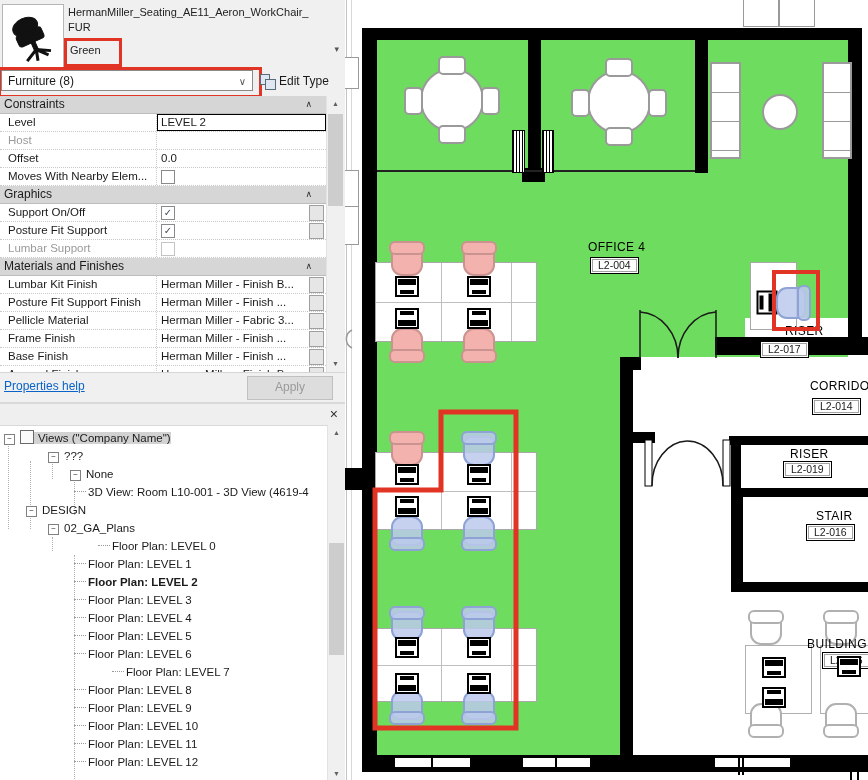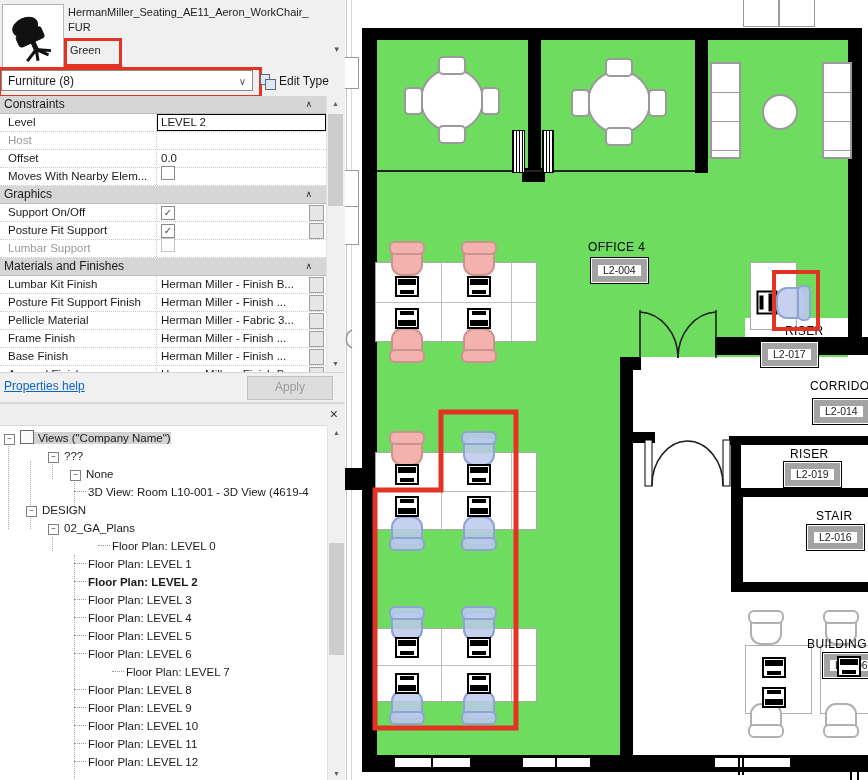--- a/index.html
+++ b/index.html
@@ -14,21 +14,21 @@
   .combo .chev{position:absolute;right:6px;top:1px;color:#555;font-size:10px;}
   .etbtn{position:absolute;left:260px;top:70px;height:22px;display:flex;align-items:center;gap:4px;}
   .eticon{position:relative;width:15px;height:15px;}
   .eticon i{position:absolute;border:1px solid #5b6b7a;background:#dfe7f2;}
   .eticon i:first-child{left:0;top:0;width:8px;height:9px;}
   .eticon i:last-child{left:5px;top:5px;width:9px;height:9px;}
   
   #pgrid{position:absolute;left:0;top:96px;width:326px;height:302px;overflow:hidden;background:#fff;}
   .psec{height:17px;background:#d6d6d6;border-bottom:1px solid #bdbdbd;line-height:17px;padding-left:4px;position:relative;}
   .psec .chev{position:absolute;right:14px;top:0;font-size:9px;color:#333;}
-  .prow{height:17px;border-bottom:1px dotted #c9c9c9;display:flex;background:#fff;position:relative;align-items:flex-end;}
+  .prow{height:17px;border-bottom:1px dotted #c9c9c9;display:flex;background:#fff;position:relative;}
   .plabel{width:148px;padding-left:8px;border-right:1px dotted #c9c9c9;line-height:17px;
           white-space:nowrap;overflow:hidden;font-size:11.5px;}
   .pval{flex:1;padding-left:4px;line-height:17px;white-space:nowrap;overflow:hidden;font-size:11.5px;position:relative;}
   .pval.boxed{box-shadow:inset 0 0 0 1px #000;}
   .dim{color:#9a9a9a;}
   .cb{display:inline-block;width:12px;height:12px;border:1px solid #8a8a8a;background:#fff;margin-top:2px;
       font-size:10px;line-height:11px;text-align:center;color:#3d4852;}
   .cb.dis{border-color:#c4c4c4;}
   .bbtn{position:absolute;right:2px;top:1px;width:13px;height:14px;background:#e6e6e6;border:1px solid #9f9f9f;}
   
@@ -77,21 +77,21 @@
   .chair::before{content:"";position:absolute;left:-4px;top:-7px;width:32px;height:10px;border-radius:6px;
                  background:inherit;border:2px solid;border-color:inherit;}
   .cpink{background:#f3b2ae;border-color:#cb938f;}
   .cblue{background:rgba(188,201,236,.85);border-color:#8ea2d6;}
   .cgray{background:#fff;border-color:#b0b0b0;}
   .r180{transform:rotate(180deg);}
   .r90{transform:rotate(90deg);}
   .gdesk{position:absolute;border:1px solid #b0b0b0;background:#fff;}
   .rlabel{position:absolute;font-size:12px;letter-spacing:.4px;white-space:nowrap;color:#000;}
   .tag{position:absolute;background:#fff;border:1px solid #000;padding:1px;font-size:10.5px;line-height:11px;white-space:nowrap;}
-  .tag>span{display:block;border:6px solid #a3a3a3;padding:0 5px;}
+  .tag>span{display:block;border:1px solid #a3a3a3;padding:0 5px;}
   .redbox{position:absolute;border:3px solid #e23425;}
 </style>
 </head>
 <body>
 
 <div id="app">
 
   <div id="left">
 
     <div class="thumb">

